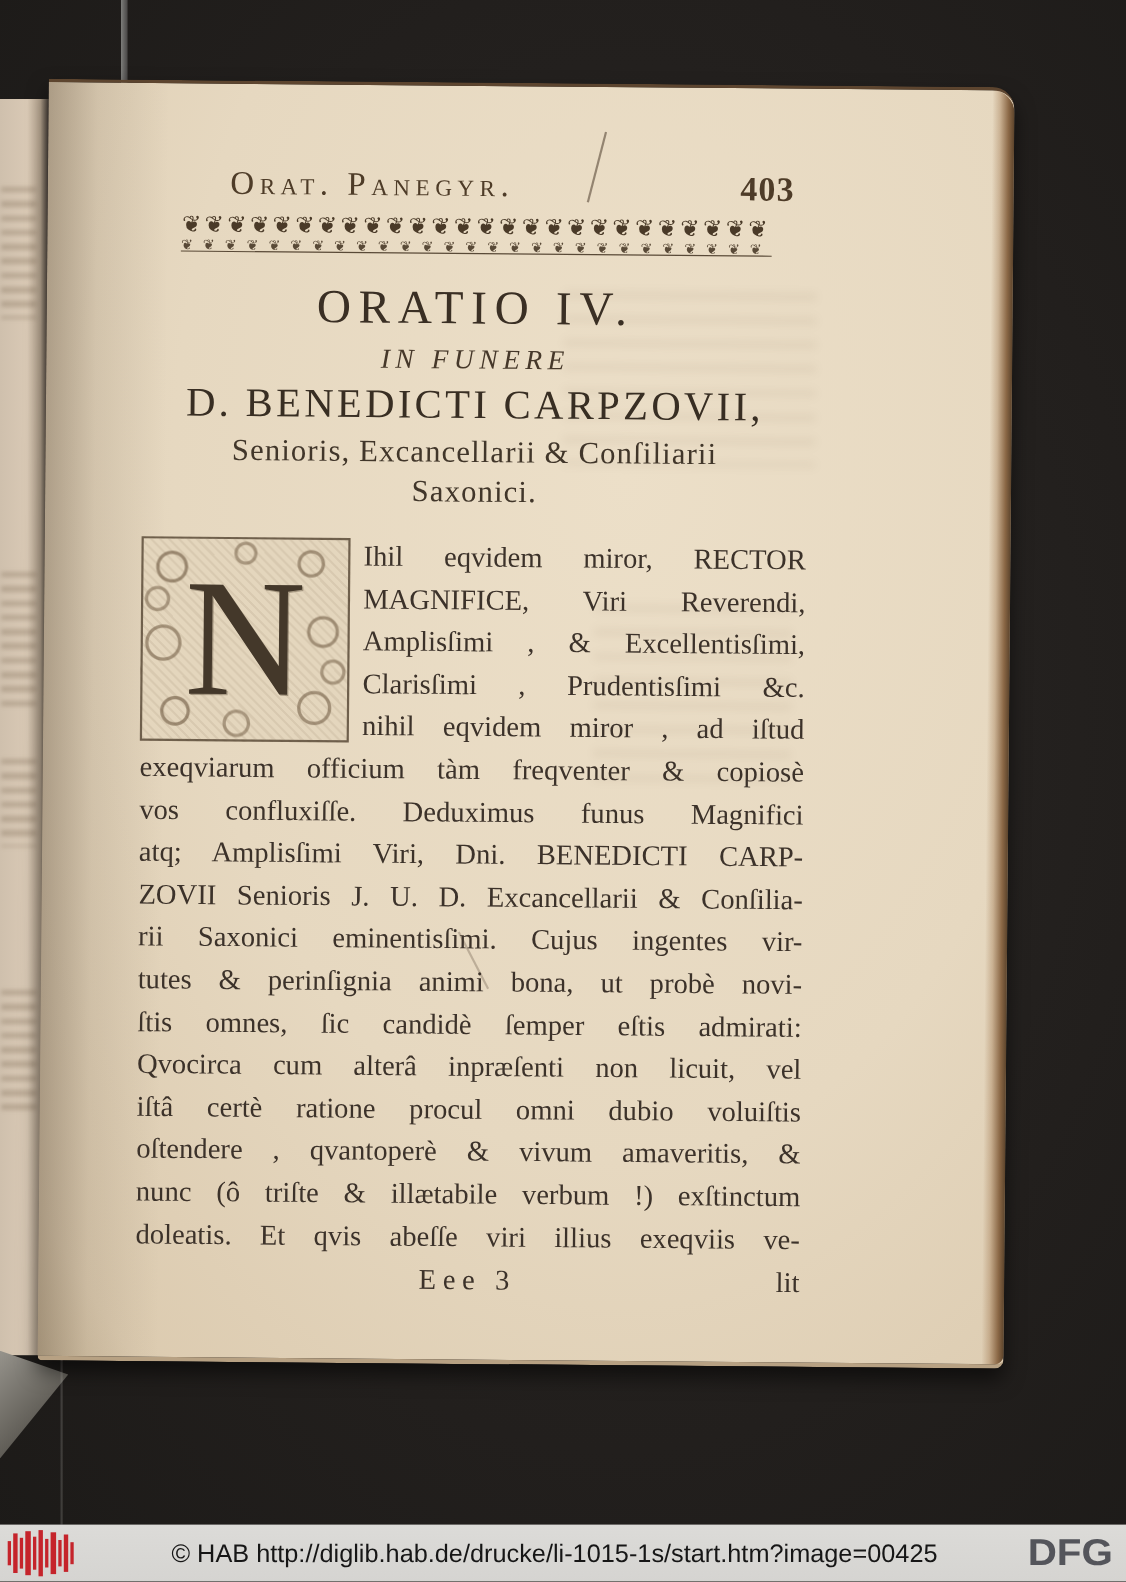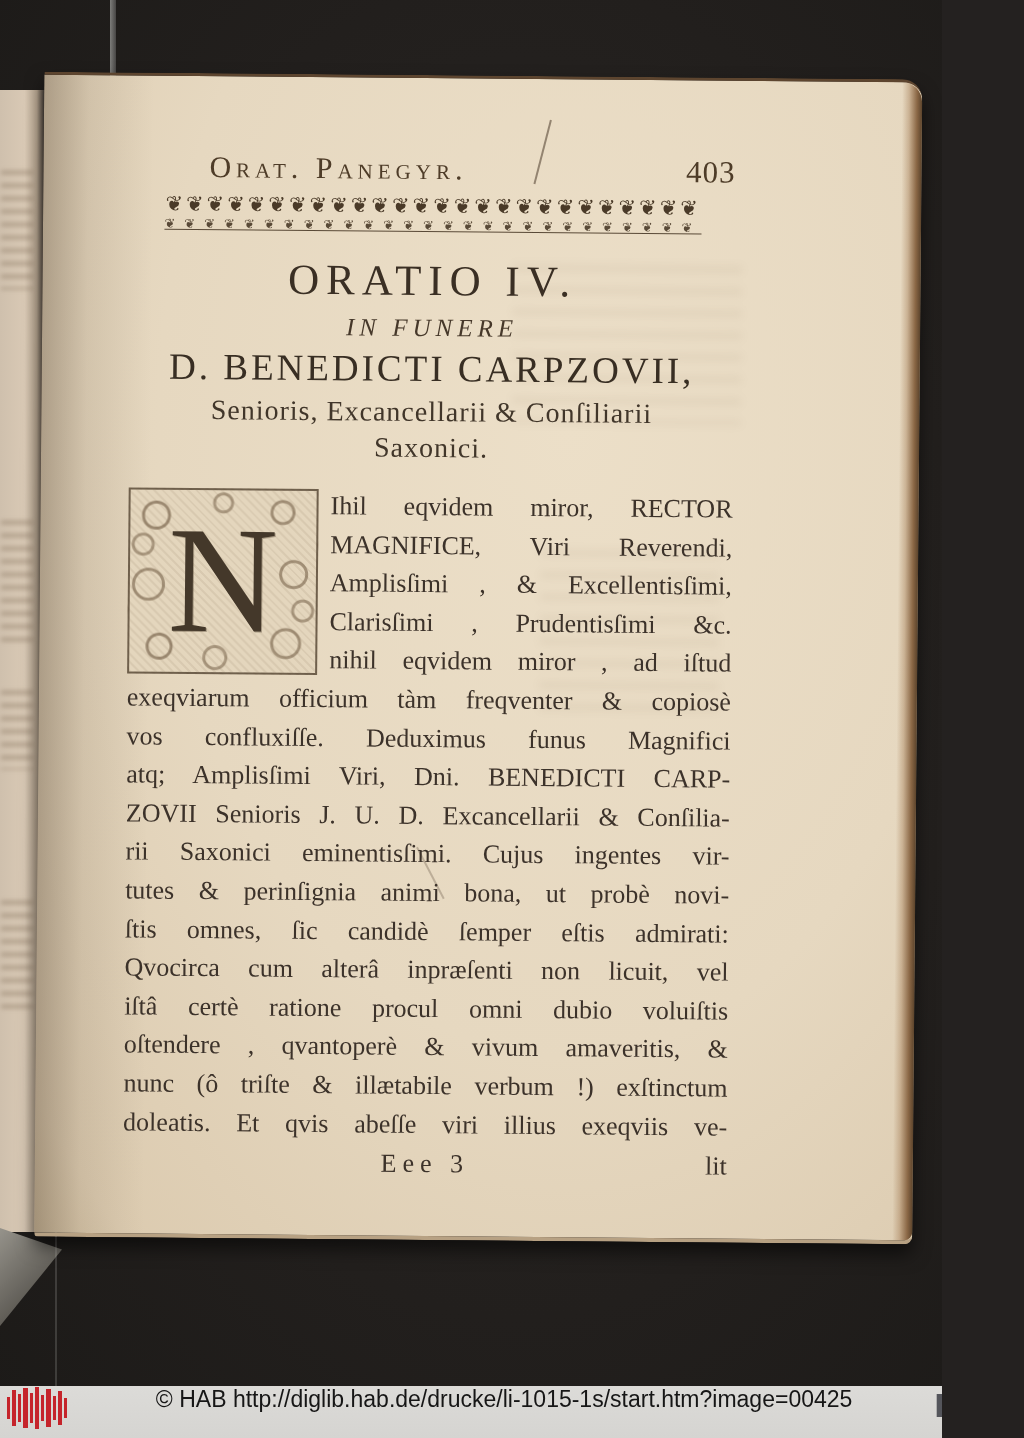--- a/index.html
+++ b/index.html
@@ -1,18 +1,18 @@
 <!DOCTYPE html>
 <html><head>
 <meta charset="utf-8">
 <style>
   html,body{margin:0;padding:0;background:#242120;}
-  .stage{position:relative;width:910px;height:1438px;overflow:hidden;
+  .stage{position:relative;width:1024px;height:1438px;overflow:hidden;
          background:radial-gradient(ellipse at 55% 45%, #2a2725 0%, #221f1d 60%, #1c1a18 100%);
-         font-family:"Liberation Serif","DejaVu Serif",serif;padding-left:32px;}
+         font-family:"Liberation Serif","DejaVu Serif",serif;}
 
   
   .glass-edge{position:absolute;left:110px;top:0;width:6px;height:76px;
               background:linear-gradient(to right, #7d7d7a, #474544);}
 
   
   .facing-strip{position:absolute;left:0;top:90px;width:45px;height:1142px;
                 background:linear-gradient(to right,#cfc0ad 0%,#d9c9b5 55%,#b3a28d 82%,#6e6256 93%,#3b3531 100%);}
   .ghost-lines{position:absolute;left:1px;width:32px;
                background:repeating-linear-gradient(to bottom, rgba(118,98,76,.55) 0 5px, rgba(0,0,0,0) 5px 13px);
@@ -40,21 +40,21 @@
         content:"";position:absolute;right:0;top:0;bottom:0;width:20px;
         border-top-right-radius:20px;border-bottom-right-radius:8px;
         background:linear-gradient(to right, rgba(0,0,0,0), rgba(150,106,64,.35) 35%, #8a6745 75%, #5c442c 100%);}
 
   .content{position:absolute;left:88px;top:0;width:604px;color:#3c322a;}
 
   
   .running-header{position:relative;margin-top:74px;height:40px;
                   text-align:center;padding-right:190px;}
   .running-title{font-variant:small-caps;font-size:30px;letter-spacing:5px;color:#4e3c28;}
-  .folio{position:absolute;right:0;top:0;font-size:31px;color:#4e3c28;letter-spacing:1px;}
+  .folio{position:absolute;right:13px;top:0;font-size:31px;color:#4e3c28;letter-spacing:1px;font-weight:bold;}
 
   
   .orn-band{margin-top:2px;white-space:nowrap;overflow:hidden;text-align:center;color:#4a3a28;}
   .orn-row1{font-size:21px;letter-spacing:3px;line-height:24px;font-family:"DejaVu Sans",sans-serif;}
   .orn-row2{font-size:13px;letter-spacing:9px;line-height:16px;font-family:"DejaVu Sans",sans-serif;
             text-decoration:underline;opacity:.9;}
 
   
   .heading{margin-top:22px;text-align:center;font-size:43px;letter-spacing:7px;color:#3a2f24;}
   .dedication{margin-top:9px;text-align:center;font-style:italic;font-size:25px;letter-spacing:5px;color:#46382a;}
@@ -88,21 +88,21 @@
   .sig-right{flex:1;text-align:right;}
 
   
   .ghost{position:absolute;background:repeating-linear-gradient(to bottom, rgba(120,98,72,.5) 0 8px, rgba(0,0,0,0) 8px 22px);
          filter:blur(4px);opacity:.14;}
   .scratch{position:absolute;background:rgba(76,60,44,.55);}
 
   
   .footer-bar{position:absolute;left:0;top:1386px;width:1024px;height:52px;
               background:linear-gradient(to bottom,#dcdbd8,#d5d4d1);
-              display:flex;
+              display:flex;align-items:center;
               font-family:"Liberation Sans","DejaVu Sans",sans-serif;}
   .hab-logo{margin-left:6px;flex:0 0 auto;}
   .copyright{flex:1;text-align:center;font-size:23px;color:#161616;letter-spacing:0;}
   .dfg{flex:0 0 auto;margin-right:12px;font-size:34px;font-weight:900;color:#54555b;
        transform:scaleX(1.08);transform-origin:right center;letter-spacing:0;}
 </style>
 </head>
 <body>
 
 <div class="stage">

